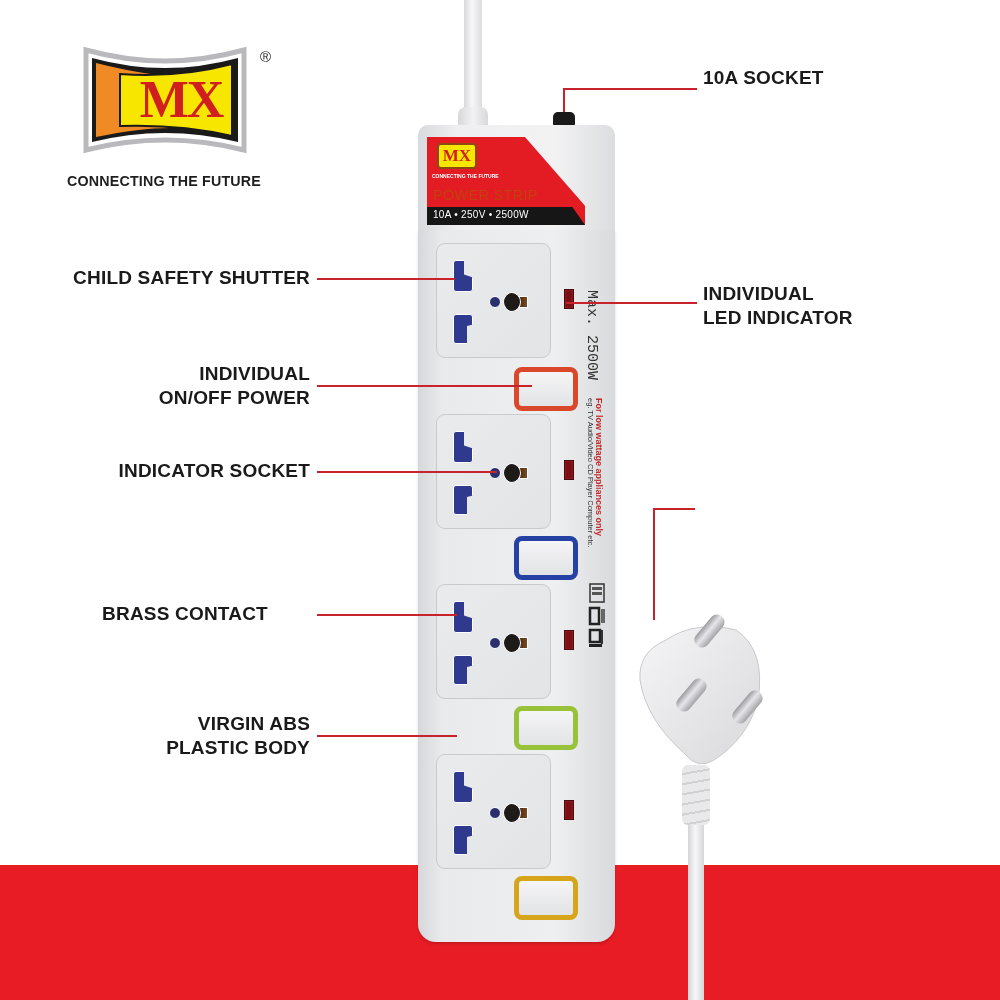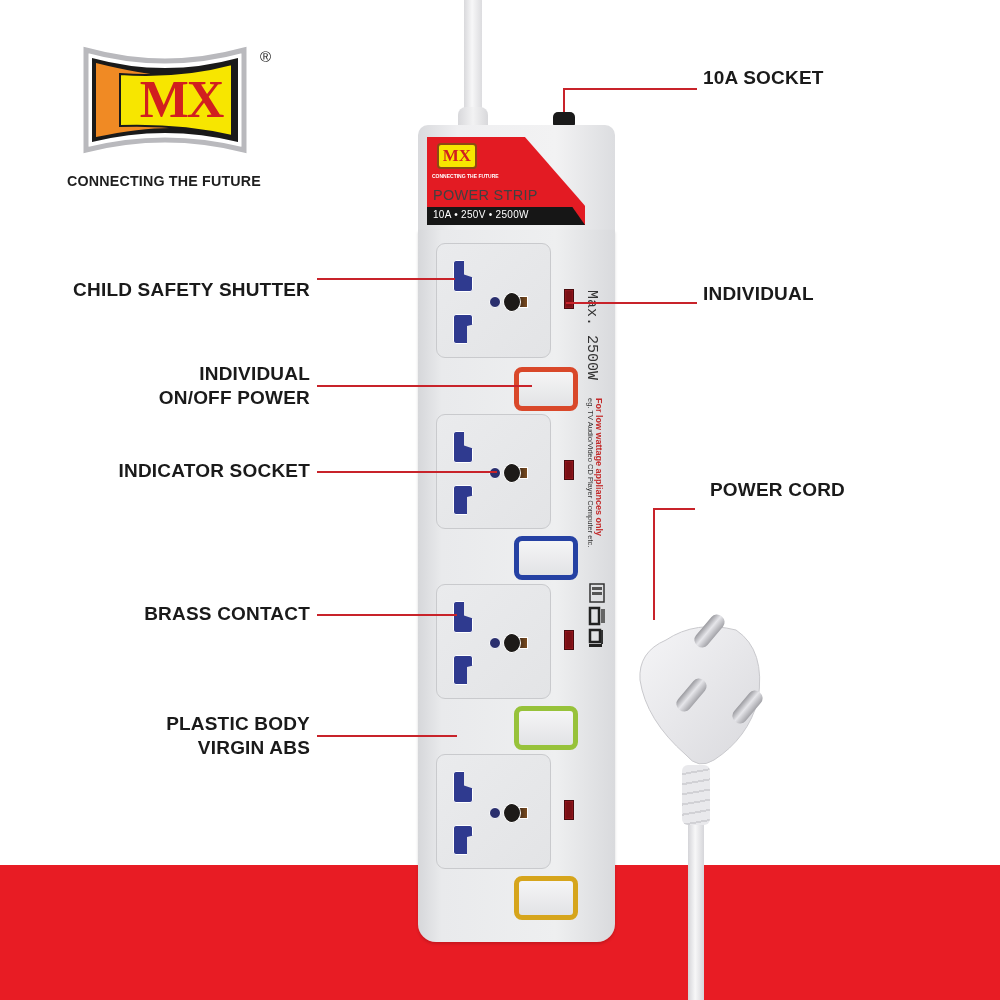--- a/index.html
+++ b/index.html
@@ -25,21 +25,21 @@
   .cord-boot { position: absolute; left: 458px; top: 107px; width: 30px; height: 20px; background: linear-gradient(90deg,#d8d8db,#f2f2f3,#d8d8db); border-radius: 8px 8px 2px 2px; }
   .breaker { position: absolute; left: 553px; top: 112px; width: 22px; height: 14px; background: #1a1a1a; border-radius: 5px 5px 2px 2px; }
   .strip-head { position: absolute; left: 418px; top: 125px; width: 197px; height: 110px; background: linear-gradient(90deg,#d9dadd,#efeff1 20%,#f2f2f3 70%,#dcdde0); border-radius: 10px 10px 0 0; }
   .strip-body { position: absolute; left: 418px; top: 230px; width: 197px; height: 712px; background: linear-gradient(90deg,#d6d7da,#e9eaec 12%,#eeeff0 70%,#d9dadd); border-radius: 0 0 18px 18px; box-shadow: 0 2px 3px rgba(0,0,0,0.15); }
 
   .badge { position: absolute; left: 427px; top: 137px; width: 158px; height: 88px; overflow: hidden; }
   .badge-red { position: absolute; left: 0; top: 0; width: 158px; height: 88px; background: #e31b23; clip-path: polygon(0 0, 62% 0, 100% 78%, 100% 100%, 0 100%); }
   .badge-black { position: absolute; left: 0; top: 70px; width: 158px; height: 18px; background: #161616; clip-path: polygon(0 0, 92% 0, 100% 100%, 0 100%); }
   .badge-logo { position: absolute; left: 10px; top: 6px; width: 40px; height: 26px; background: #f7e600; border: 2px solid #8b4a12; border-radius: 4px; color: #d11f1f; font-family: "Liberation Serif", serif; font-weight: bold; font-size: 17px; text-align: center; line-height: 22px; }
   .badge-tag { position: absolute; left: 5px; top: 36px; font-size: 5px; color: #fff; font-weight: bold; }
-  .badge-title { position: absolute; left: 6px; top: 50px; font-size: 14.5px; color: #404040; letter-spacing: 0.3px; }
+  .badge-title { position: absolute; left: 6px; top: 50px; font-size: 14.5px; color: #c2410c; letter-spacing: 0.3px; }
   .badge-spec { position: absolute; left: 6px; top: 72px; font-size: 10px; color: #fff; letter-spacing: 0.3px; }
 
   .socket { position: absolute; left: 436px; width: 115px; height: 115px; border: 1.5px solid #c9cacd; border-radius: 9px; background: linear-gradient(135deg,#eaebed,#e3e4e6); }
   .pin-blue { position: absolute; background: #2f3a8f; border: 1px solid #fff; }
   .pin-a { left: 16px; top: 16px; width: 20px; height: 32px; clip-path: polygon(0 0, 55% 0, 55% 45%, 100% 55%, 100% 100%, 0 100%); border-radius: 3px; }
   .pin-b { left: 16px; top: 70px; width: 20px; height: 30px; clip-path: polygon(0 0, 100% 0, 100% 35%, 70% 40%, 70% 100%, 0 100%); border-radius: 3px; }
   .hole-round { position: absolute; left: 52px; top: 52px; width: 12px; height: 12px; border-radius: 50%; background: #2a2f6e; border: 1px solid #fff; }
   .hole-earth { position: absolute; left: 66px; top: 48px; width: 18px; height: 20px; border-radius: 50%; background: #1d1a18; border: 1px solid #fff; }
   .hole-slot { position: absolute; left: 78px; top: 52px; width: 13px; height: 12px; background: linear-gradient(90deg,#2a1c12,#7a4b20); border: 1px solid #fff; border-left: none; }
 
@@ -157,55 +157,55 @@
       <stop offset="0" stop-color="#f5f5f7"></stop>
         <stop offset="1" stop-color="#d9d9dd"></stop>
     </linearGradient>
   </defs>
   <path d="M30 20 Q60 0 100 10 Q130 30 122 80 Q112 118 78 140 Q62 150 50 135 Q10 100 4 60 Q2 32 30 20 Z" fill="url(#pg)" stroke="#c9c9cd" stroke-width="1"></path>
 </svg>
 <div class="pin-metal" style="left:702px;top:612px;transform:rotate(40deg);"></div>
 <div class="pin-metal" style="left:684px;top:676px;transform:rotate(40deg);"></div>
 <div class="pin-metal" style="left:740px;top:688px;transform:rotate(40deg);"></div>
 
-<div class="lbl right" style="left:60px;top:278px;width:250px;">
+<div class="lbl right" style="left:60px;top:266px;width:250px;">
   <div>CHILD SAFETY SHUTTER</div>
 </div>
 <div class="line" style="left:317px;top:278px;width:138px;height:2px;"></div>
 
 <div class="lbl right" style="left:60px;top:362px;width:250px;">
   <div>INDIVIDUAL</div>
   <div>ON/OFF POWER</div>
 </div>
 <div class="line" style="left:317px;top:385px;width:215px;height:2px;"></div>
 
 <div class="lbl right" style="left:60px;top:459px;width:250px;">
   <div>INDICATOR SOCKET</div>
 </div>
 <div class="line" style="left:317px;top:471px;width:180px;height:2px;"></div>
 
-<div class="lbl right" style="left:60px;top:602px;width:250px;">
+<div class="lbl right" style="left:60px;top:602px;width:250px;text-align:center;">
   <div>BRASS CONTACT</div>
 </div>
 <div class="line" style="left:317px;top:614px;width:140px;height:2px;"></div>
 
 <div class="lbl right" style="left:60px;top:712px;width:250px;">
+  <div>VIRGIN ABS</div>
   <div>PLASTIC BODY</div>
-  <div>VIRGIN ABS</div>
 </div>
 <div class="line" style="left:317px;top:735px;width:140px;height:2px;"></div>
 
 <div class="lbl left" style="left:703px;top:66px;width:260px;">
   <div>10A SOCKET</div>
 </div>
 <div class="line" style="left:563px;top:88px;width:134px;height:2px;"></div>
 <div class="line" style="left:563px;top:88px;width:2px;height:24px;"></div>
 
 <div class="lbl left" style="left:703px;top:282px;width:260px;">
   <div>INDIVIDUAL</div>
+  <div>LED INDICATOR</div>
 </div>
 <div class="line" style="left:566px;top:302px;width:131px;height:2px;"></div>
 
 <div class="lbl left" style="left:710px;top:478px;width:260px;">
-  <div>POWER CORD</div>
 </div>
 <div class="leader-cord-v"></div>
 <div class="leader-cord-h"></div>
 
 </body></html>

